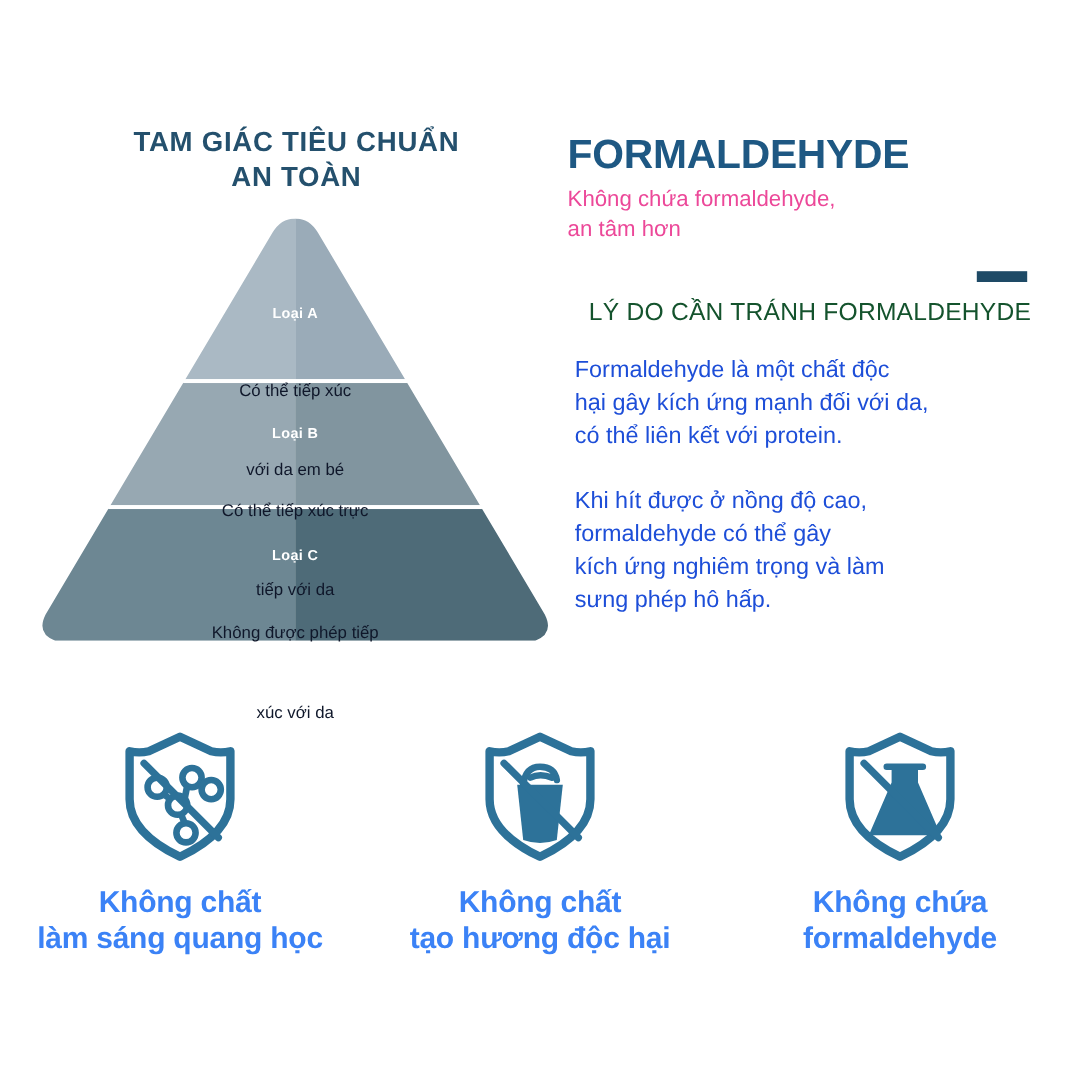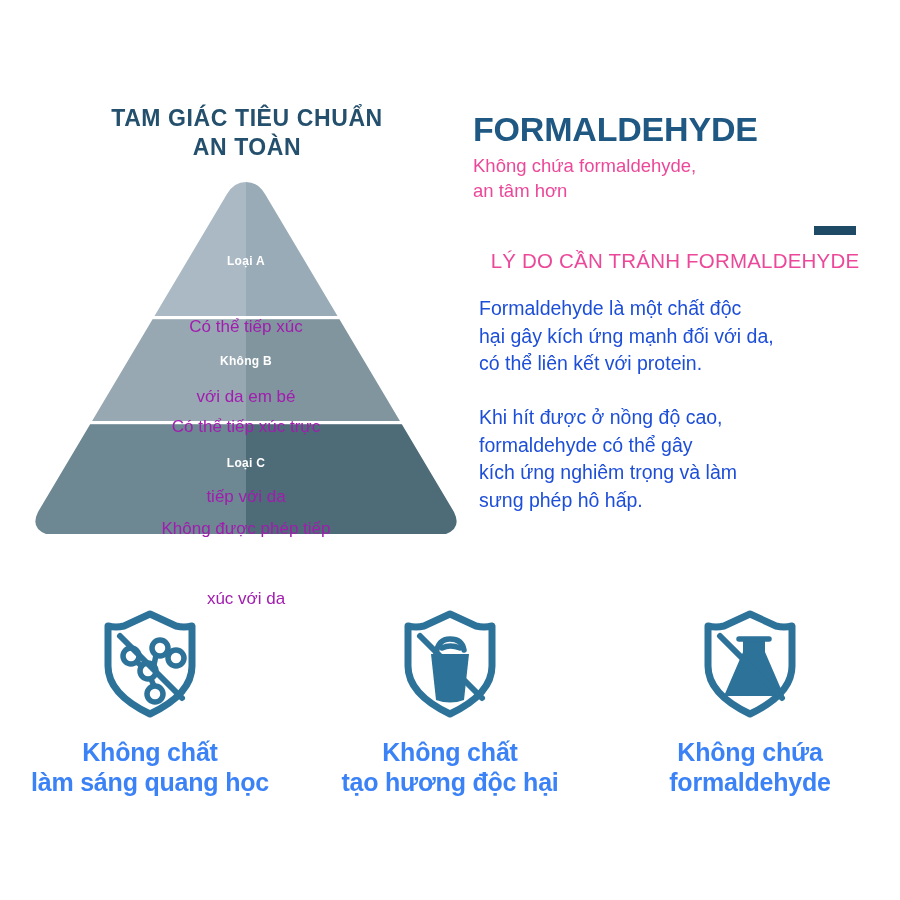--- a/index.html
+++ b/index.html
@@ -60,23 +60,23 @@
   }
   .tier-name {
     display: block;
     font-weight: bold;
     font-size: 12px;
     letter-spacing: 0.3px;
     margin-bottom: 3px;
   }
   .tier-desc {
     display: block;
-    font-size: 17px;
+    font-size: 14px;
     line-height: 1.35;
-    color: #a21caf;
+    color: #0f172a;
     margin-top: 48px;
   }
   .tier-a-text { top: 78px; }
   .tier-b-text { top: 178px; }
   .tier-c-text { top: 280px; }
 
   
   .right-col {
     position: absolute;
     left: 473px; top: 112px;
@@ -104,21 +104,21 @@
   }
   .rule-dash {
     position: absolute;
     right: 27px;
     top: 0;
     width: 42px;
     height: 9px;
     background: #1e4a66;
   }
   .reason-heading {
-    color: #ec4899;
+    color: #14532d;
     font-size: 20.5px;
     letter-spacing: 0.2px;
     margin: 0 0 22px 0;
     font-weight: normal;
     text-align: center;
     padding-right: 6px;
   }
   .para {
     color: #1d4ed8;
     font-size: 19.5px;
@@ -203,21 +203,21 @@
         </g>
       </svg>
 
       <div class="tier-text tier-a-text">
         <span class="tier-name">Loại A</span>
         <span class="tier-desc">Có thể tiếp xúc</span>
         <span class="tier-desc">với da em bé</span>
       </div>
 
       <div class="tier-text tier-b-text">
-        <span class="tier-name">Không B</span>
+        <span class="tier-name">Loại B</span>
         <span class="tier-desc">Có thể tiếp xúc trực</span>
         <span class="tier-desc">tiếp với da</span>
       </div>
 
       <div class="tier-text tier-c-text">
         <span class="tier-name">Loại C</span>
         <span class="tier-desc">Không được phép tiếp</span>
         <span class="tier-desc">xúc với da</span>
       </div>
     </div>

